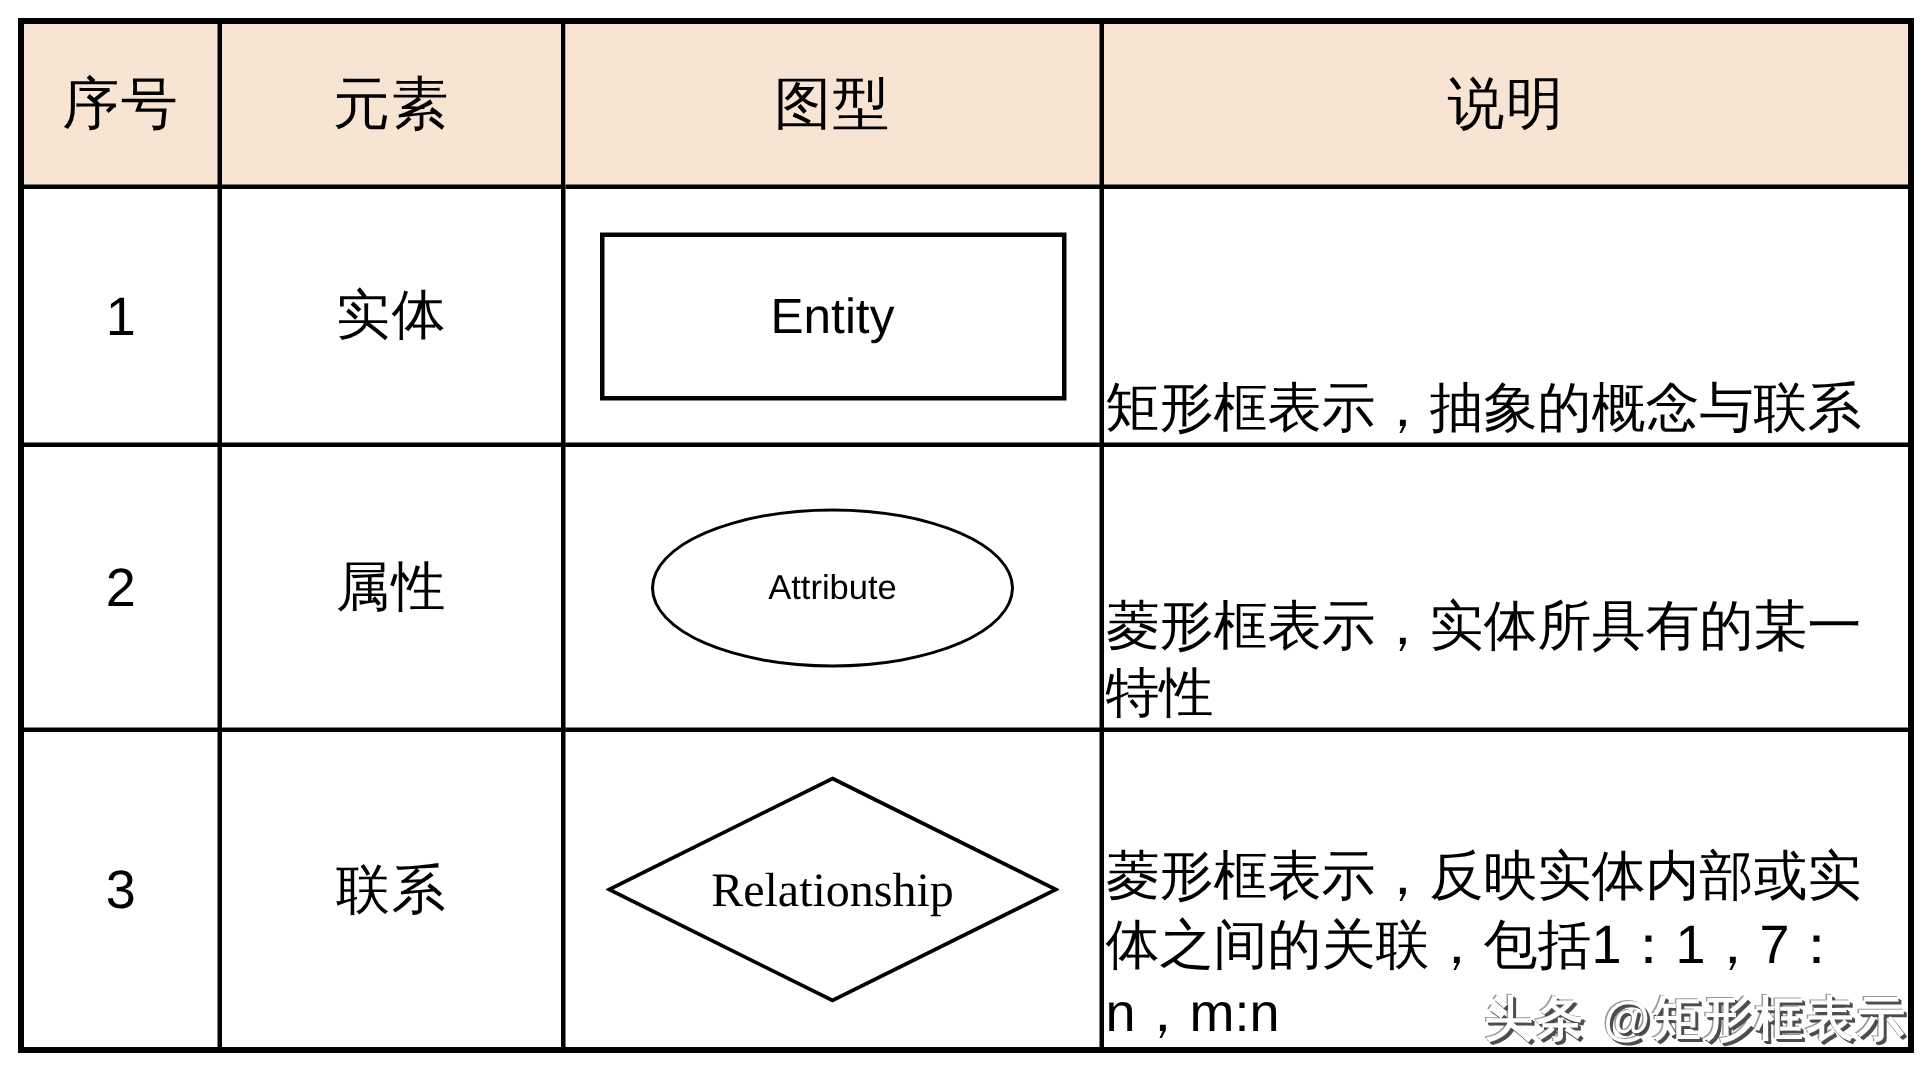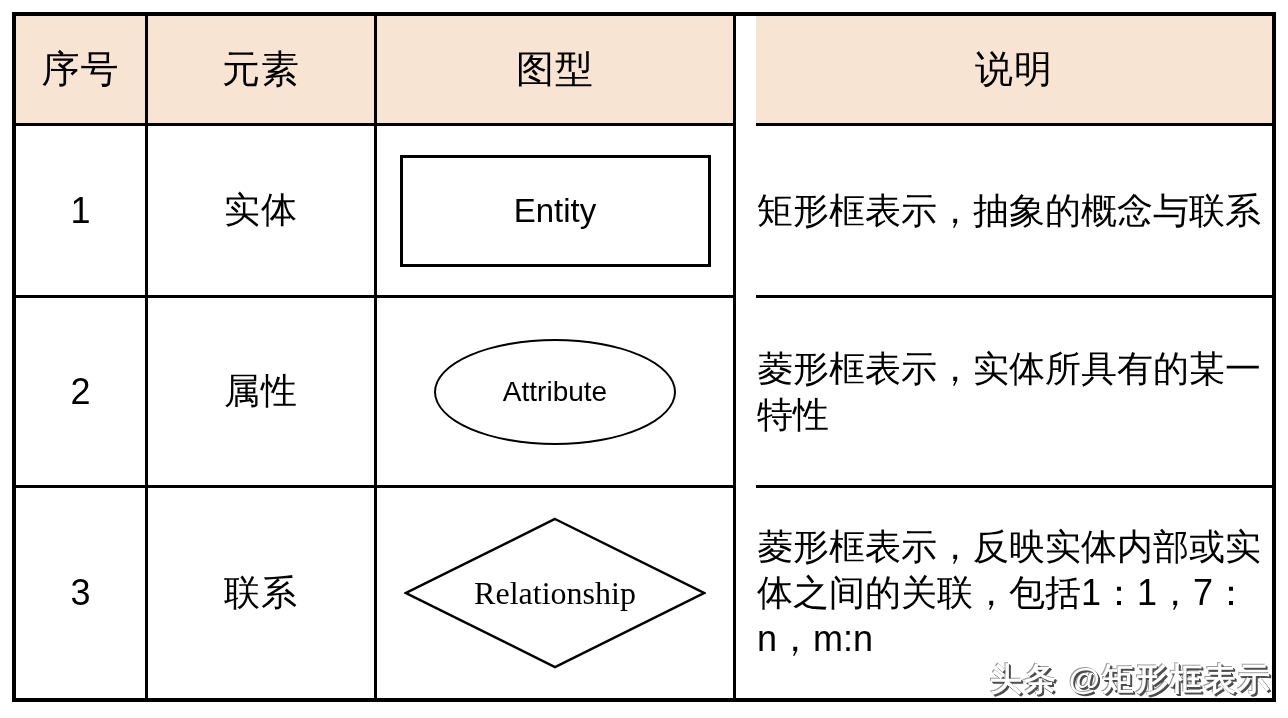--- a/index.html
+++ b/index.html
@@ -26,53 +26,54 @@
     grid-template-columns: 132px 229px 359px 536px;
     grid-template-rows: 110px 172px 190px 210px;
     background: #ffffff;
   }
   .cell {
     border-right: 3px solid var(--border-color);
     border-bottom: 3px solid var(--border-color);
     display: flex; align-items: center; justify-content: center;
     overflow: hidden;
   }
-  .cell.last-col { border-right: none; margin-left: 20px; }
+  .cell.last-col { border-right: none; }
   .cell.last-row { border-bottom: none; }
 
   .cell.head {
     background: var(--header-bg);
     font-weight: normal;
     font-size: 38px;
     letter-spacing: 1px;
   }
   .cell.num  { font-size: 36px; }
   .cell.elem { font-size: 36px; letter-spacing: 1px; }
 
   .cell.desc {
     justify-content: flex-start;
     text-align: left;
     font-size: 36px;
     line-height: 1.27;
     padding: 0 4px 0 1px;
+    align-items: flex-end;
   }
 
   .shape-rect {
     width: 311px; height: 112px;
     border: 3px solid var(--border-color);
     display: flex; align-items: center; justify-content: center;
     font-size: 33px;
     background: #ffffff;
   }
   .shape-ellipse {
     width: 242px; height: 106px;
     border: 2px solid var(--border-color);
     border-radius: 50%;
     display: flex; align-items: center; justify-content: center;
-    font-size: 28px;
+    font-size: 23px;
     background: #ffffff;
   }
   .shape-diamond {
     position: relative;
     width: 302px; height: 152px;
     display: flex; align-items: center; justify-content: center;
   }
   .shape-diamond svg { position: absolute; left: 0; top: 0; }
   .shape-diamond .diamond-label {
     position: relative;

